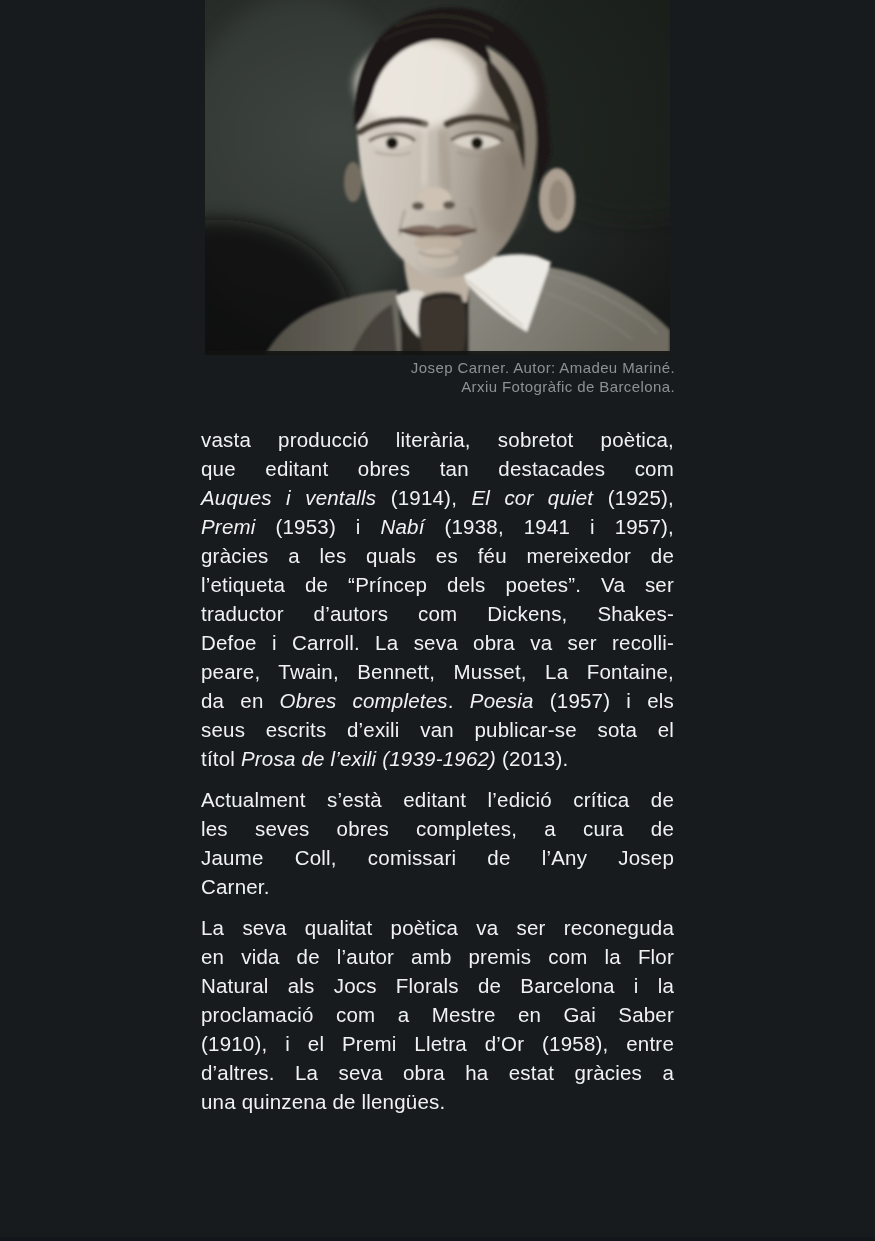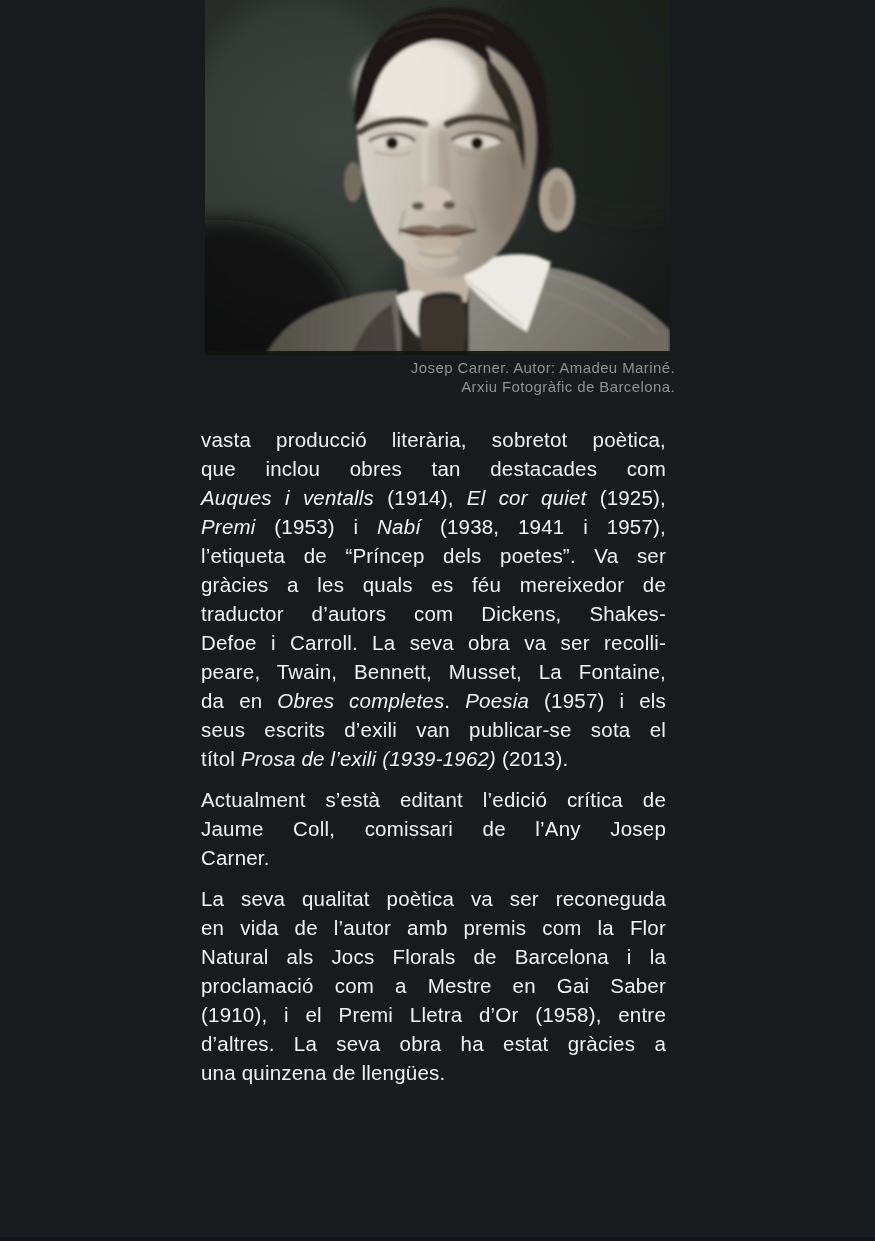--- a/index.html
+++ b/index.html
@@ -28,21 +28,21 @@
     text-align:right;
     color:var(--caption-text,#8d9194);
     font-size:15px;line-height:19px;letter-spacing:0.4px;
   }
 
   .article{
     position:absolute;left:201px;top:425px;width:473px;
     color:var(--body-text,#f0f2f2);
     font-size:20.5px;line-height:29px;letter-spacing:0.2px;
   }
-  .paragraph{margin:0 8px 12px 0;}
+  .paragraph{margin:0 0 12px 0;}
   .line{
     text-align:justify;
     -moz-text-align-last:justify;
     text-align-last:justify;
     white-space:normal;
     min-height:29px;
   }
   .line.last{
     -moz-text-align-last:left;
     text-align-last:left;
@@ -166,34 +166,35 @@
   </div>
 
   <div class="caption">
     <div>Josep Carner. Autor: Amadeu Mariné.</div>
     <div>Arxiu Fotogràfic de Barcelona.</div>
   </div>
 
   <div class="article">
       <div class="paragraph">
         <div class="line"><span>vasta producció literària, sobretot poètica,</span></div>
-        <div class="line"><span>que inclou obres tan destacades com</span></div>
+        <div class="line"><span>que editant obres tan destacades com</span></div>
         <div class="line"><span class="it">Auques i ventalls</span><span> (1914), </span><span class="it">El cor quiet</span><span> (1925),</span></div>
         <div class="line"><span class="it">Premi</span><span> (1953) i </span><span class="it">Nabí</span><span> (1938, 1941 i 1957),</span></div>
+        <div class="line"><span>gràcies a les quals es féu mereixedor de</span></div>
         <div class="line"><span>l’etiqueta de “Príncep dels poetes”. Va ser</span></div>
-        <div class="line"><span>gràcies a les quals es féu mereixedor de</span></div>
         <div class="line"><span>traductor d’autors com Dickens, Shakes-</span></div>
         <div class="line"><span>Defoe i Carroll. La seva obra va ser recolli-</span></div>
         <div class="line"><span>peare, Twain, Bennett, Musset, La Fontaine,</span></div>
         <div class="line"><span>da en </span><span class="it">Obres completes</span><span>. </span><span class="it">Poesia</span><span> (1957) i els</span></div>
         <div class="line"><span>seus escrits d’exili van publicar-se sota el</span></div>
         <div class="line last"><span>títol </span><span class="it">Prosa de l’exili (1939-1962)</span><span> (2013).</span></div>
       </div>
       <div class="paragraph">
         <div class="line"><span>Actualment s’està editant l’edició crítica de</span></div>
+        <div class="line"><span>les seves obres completes, a cura de</span></div>
         <div class="line"><span>Jaume Coll, comissari de l’Any Josep</span></div>
         <div class="line last"><span>Carner.</span></div>
       </div>
       <div class="paragraph">
         <div class="line"><span>La seva qualitat poètica va ser reconeguda</span></div>
         <div class="line"><span>en vida de l’autor amb premis com la Flor</span></div>
         <div class="line"><span>Natural als Jocs Florals de Barcelona i la</span></div>
         <div class="line"><span>proclamació com a Mestre en Gai Saber</span></div>
         <div class="line"><span>(1910), i el Premi Lletra d’Or (1958), entre</span></div>
         <div class="line"><span>d’altres. La seva obra ha estat gràcies a</span></div>

